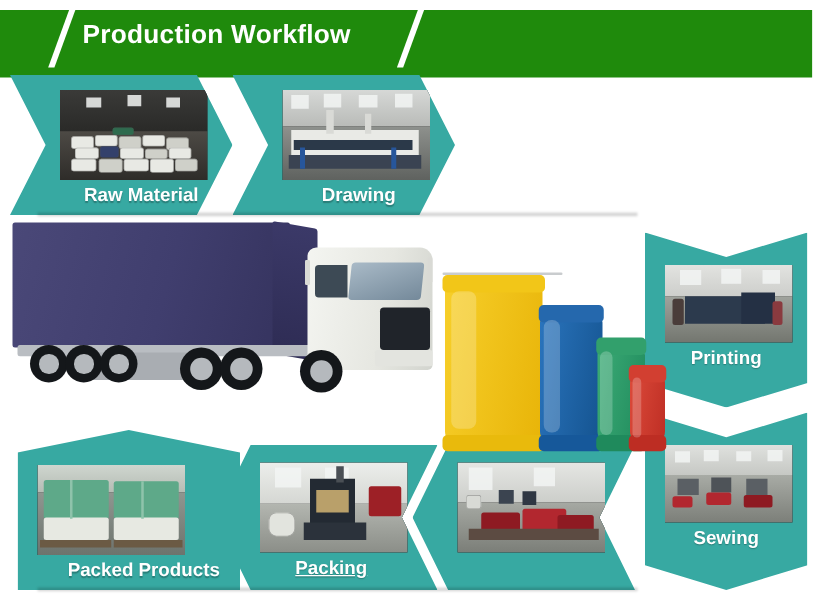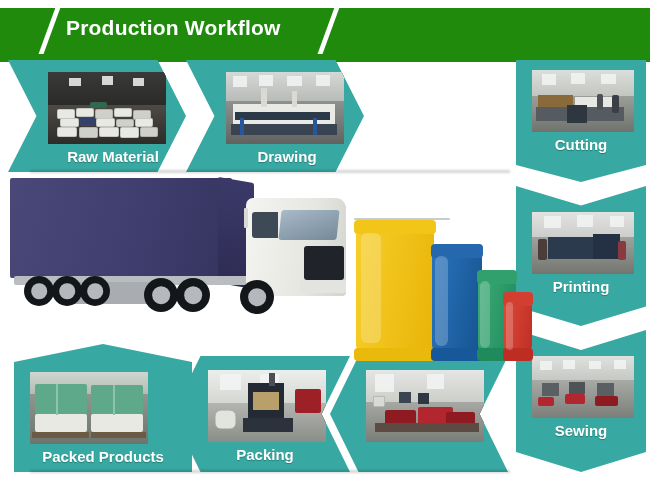--- a/index.html
+++ b/index.html
@@ -199,38 +199,20 @@
         <div class="mach" style="left:30%;top:22%;width:5%;height:26%;background:#d9dad6;"></div>
         <div class="mach" style="left:56%;top:26%;width:4%;height:22%;background:#d9dad6;"></div>
         <div class="frame" style="left:12%;top:64%;width:3%;height:24%;"></div>
         <div class="frame" style="left:74%;top:64%;width:3%;height:24%;"></div>
       </div>
     </div>
     <div class="lbl" style="top:88px;padding-left:12px;">Drawing</div>
   </div>
 
 
-  <div class="blk corner-tr" style="left:516px;top:60px;width:130px;height:122px;">
-    <div class="photo" style="left:16px;top:10px;width:102px;height:62px;">
-      <div class="scene">
-        <div class="sky" style="background:linear-gradient(#dcdedb,#c3c5c1);height:42%;"></div>
-        <div class="floor" style="background:linear-gradient(#9b9e99,#6f726d);height:58%;"></div>
-        <div class="win" style="left:10%;top:6%;width:14%;height:18%;"></div>
-        <div class="win" style="left:38%;top:5%;width:14%;height:18%;"></div>
-        <div class="win" style="left:68%;top:6%;width:14%;height:17%;"></div>
-        <div class="mach" style="left:6%;top:40%;width:34%;height:22%;background:#8a6a3a;"></div>
-        <div class="mach" style="left:42%;top:44%;width:40%;height:16%;background:#e7e8e4;"></div>
-        <div class="mach2" style="left:4%;top:60%;width:86%;height:22%;background:#565b61;"></div>
-        <div class="mach2" style="left:34%;top:56%;width:20%;height:30%;background:#2e3740;"></div>
-        <div class="red" style="left:78%;top:40%;width:7%;height:30%;background:#3a3f46;"></div>
-        <div class="red" style="left:64%;top:38%;width:6%;height:26%;background:#4d5057;"></div>
-      </div>
-    </div>
-    <div class="lbl" style="top:76px;">Cutting</div>
-  </div>
 
   <div class="blk chev-d" style="left:516px;top:330px;width:130px;height:142px;">
     <div class="photo" style="left:16px;top:26px;width:102px;height:62px;">
       <div class="scene">
         <div class="sky" style="background:linear-gradient(#dfe1de,#c6c8c4);height:38%;"></div>
         <div class="floor" style="background:linear-gradient(#a8aba5,#7c7f79);height:62%;"></div>
         <div class="win" style="left:8%;top:8%;width:12%;height:14%;"></div>
         <div class="win" style="left:30%;top:7%;width:12%;height:14%;"></div>
         <div class="win" style="left:56%;top:8%;width:12%;height:13%;"></div>
         <div class="win" style="left:80%;top:7%;width:12%;height:14%;"></div>
@@ -288,39 +270,39 @@
         <div class="win" style="left:10%;top:6%;width:18%;height:22%;"></div>
         <div class="win" style="left:44%;top:5%;width:16%;height:22%;"></div>
         <div class="mach2" style="left:34%;top:18%;width:30%;height:52%;background:#232a33;"></div>
         <div class="mach" style="left:38%;top:30%;width:22%;height:26%;background:#b9a06a;"></div>
         <div class="red" style="left:74%;top:26%;width:22%;height:34%;background:#9d2026;"></div>
         <div class="mach2" style="left:30%;top:66%;width:42%;height:20%;background:#2b323b;"></div>
         <div class="sack" style="left:6%;top:56%;width:18%;height:26%;background:#e2e4de;border-radius:6px;"></div>
         <div class="mach" style="left:52%;top:4%;width:5%;height:18%;background:#4a4f55;"></div>
       </div>
     </div>
-    <div class="lbl" style="top:90px;padding-left:4px;">Packing</div>
+    <div class="lbl" style="top:90px;padding-left:4px;text-decoration:underline;">Packing</div>
   </div>
 
   <div class="blk corner-bl" style="left:14px;top:344px;width:178px;height:128px;">
     <div class="photo" style="left:16px;top:28px;width:118px;height:72px;">
       <div class="scene">
         <div class="sky" style="background:linear-gradient(#cfd6cf,#b5bcb4);height:30%;"></div>
         <div class="floor" style="background:linear-gradient(#8f9690,#6d736d);height:70%;"></div>
         <div class="pal" style="left:4%;top:16%;width:44%;height:44%;"></div>
         <div class="pal" style="left:52%;top:18%;width:44%;height:42%;"></div>
         <div class="pal w" style="left:4%;top:58%;width:44%;height:26%;"></div>
         <div class="pal w" style="left:52%;top:58%;width:44%;height:26%;"></div>
         <div class="mach" style="left:2%;top:84%;width:48%;height:8%;background:#6b5a44;"></div>
         <div class="mach" style="left:52%;top:84%;width:46%;height:8%;background:#6b5a44;"></div>
         <div class="mach" style="left:22%;top:16%;width:2%;height:44%;background:#8fc3ab;"></div>
         <div class="mach" style="left:70%;top:18%;width:2%;height:42%;background:#8fc3ab;"></div>
       </div>
     </div>
-    <div class="lbl" style="top:104px;">Packed Products</div>
+    <div class="lbl" style="top:104px;padding-left:12px;">Packed Products</div>
   </div>
 
   <div class="truck">
     <div class="trailer-box"></div>
     <div class="trailer-face"></div>
     <div class="chassis"></div>
     <div class="rail" style="left:58px;width:96px;"></div>
     <div class="cab"></div>
     <div class="windshield"></div>
     <div class="sidewin"></div>

